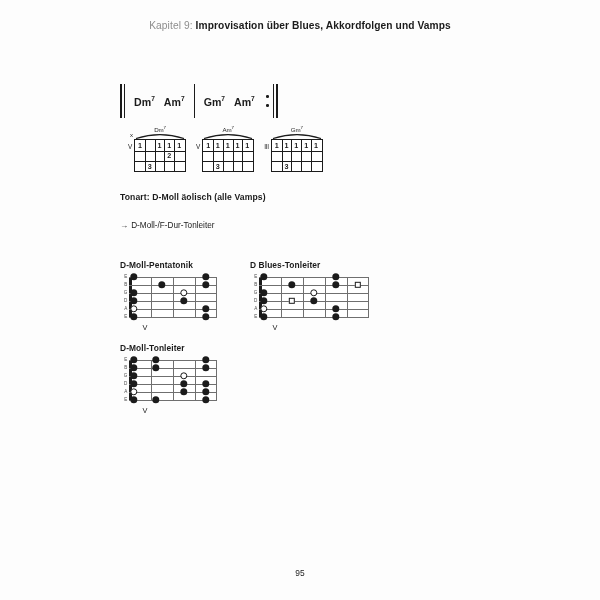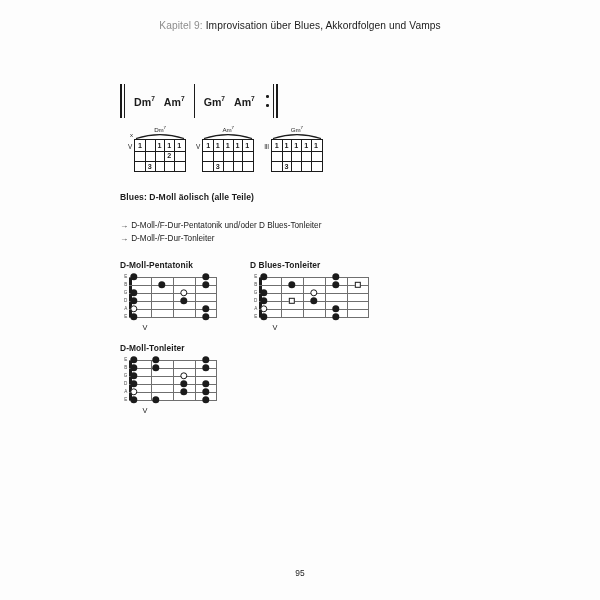--- a/index.html
+++ b/index.html
@@ -32,21 +32,21 @@
     font-size: 10.2px;
     letter-spacing: 0.1px;
     white-space: nowrap;
   }
   .header .chap {
     color: #8d8d8d;
     font-weight: 400;
   }
   .header .chap-title {
     color: #1b1b1b;
-    font-weight: 400;
+    font-weight: 700;
   }
 
   
   .song-title-row {
     position: absolute;
     top: 60px;
     left: 120px;
     display: flex;
     align-items: center;
     gap: 6px;
@@ -398,24 +398,23 @@
           <div class="fing" style="left:14.7px;top:0.6px">1</div>
           <div class="fing" style="left:24.5px;top:0.6px">1</div>
           <div class="fing" style="left:34.3px;top:0.6px">1</div>
           <div class="fing" style="left:44.1px;top:0.6px">1</div>
           <div class="fing" style="left:14.7px;top:21.5px">3</div>
         </div>
       </div>
     </div>
   </div>
 
-  <div class="tonart">Blues: D-Moll äolisch (alle Teile)</div>
+  <div class="tonart">Tonart: D-Moll äolisch (alle Vamps)</div>
 
   <div class="bullets">
-    <div><span class="arw">→</span><span>D-Moll-/F-Dur-Pentatonik und/oder D Blues-Tonleiter</span></div>
     <div><span class="arw">→</span><span>D-Moll-/F-Dur-Tonleiter</span></div>
   </div>
 
   <div class="scale-block" style="top:260px; left:120px;">
     <div class="scale-label">D-Moll-Pentatonik</div>
     <div class="fb-wrap">
       <div class="fretboard" style="width:88px;height:40px;margin-left:9px;">
         <div class="nut" style="height:40px;"></div>
         <div class="fb-fret" style="left:22px;height:40px;"></div>
         <div class="fb-fret" style="left:44px;height:40px;"></div>

